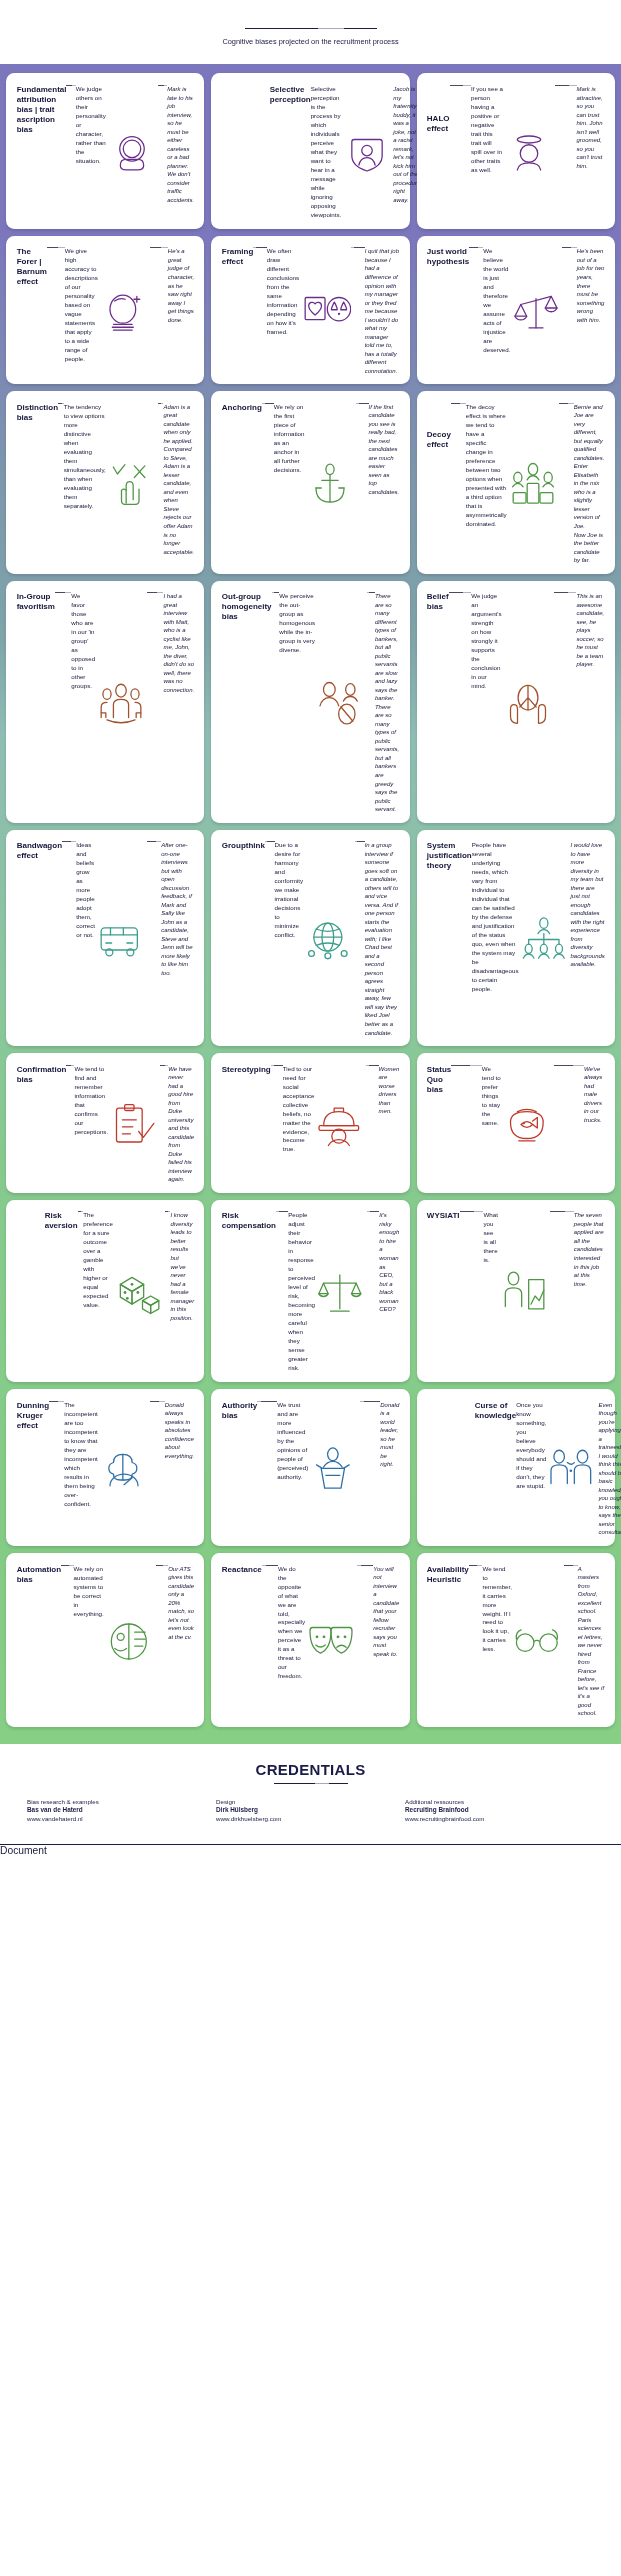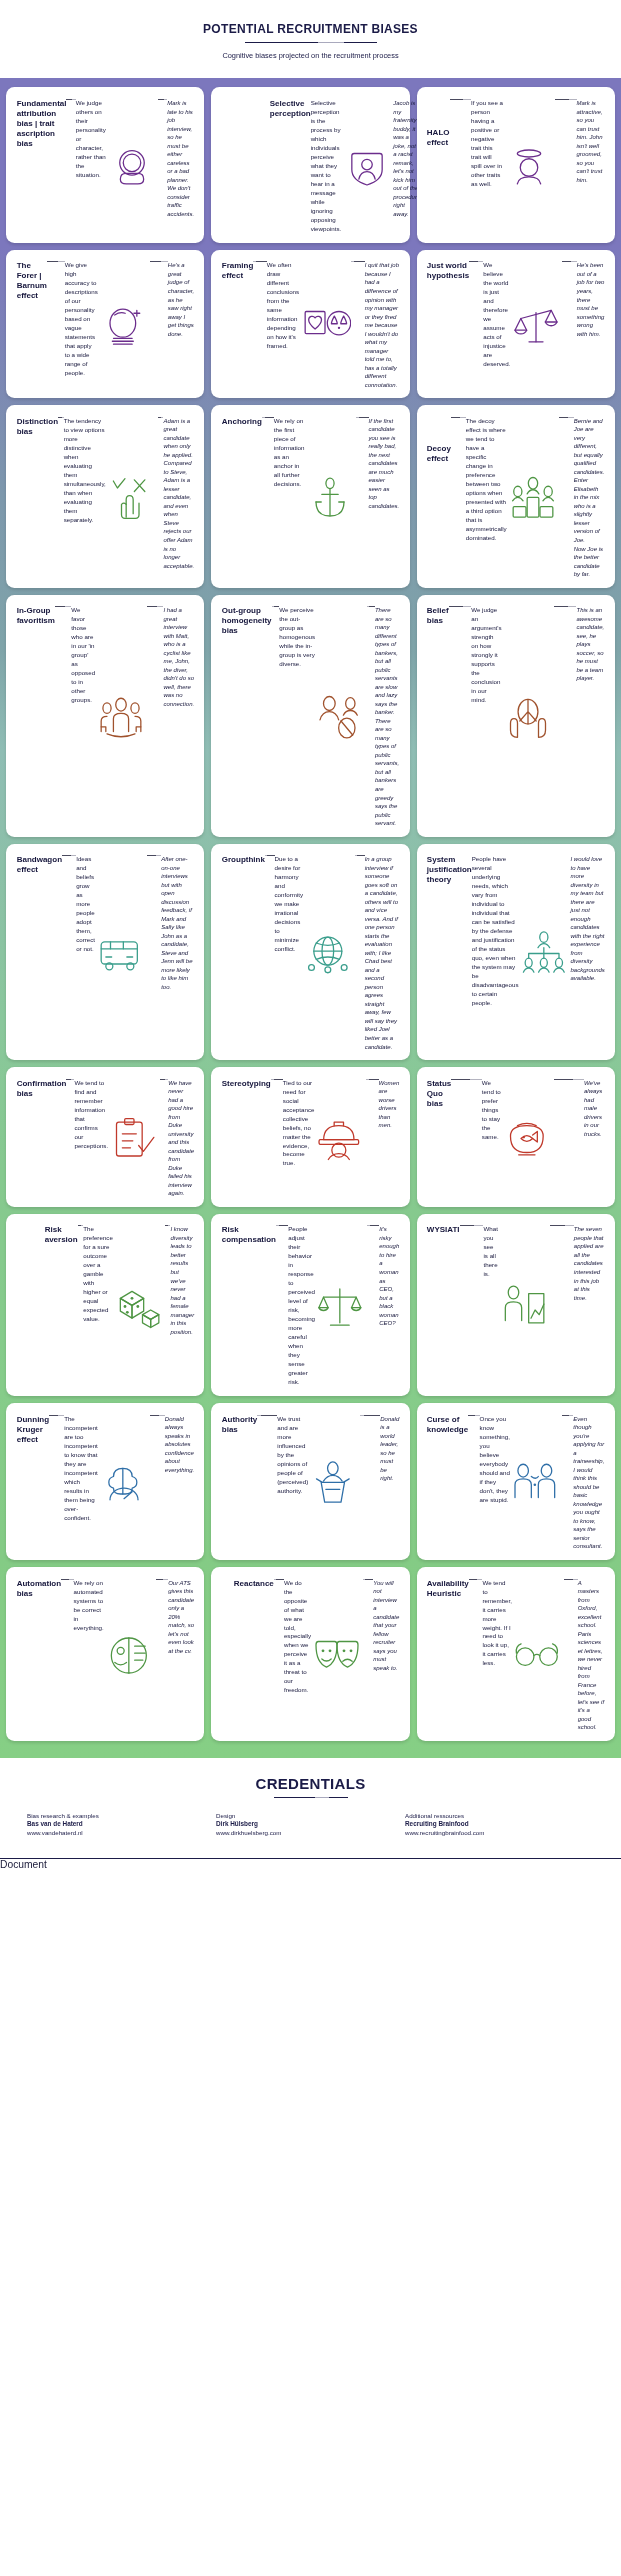--- a/index.html
+++ b/index.html
@@ -133,21 +133,20 @@
   .bottom-bar { height: 1.9px; background: #1b1b47; }
 </style>
 </head>
 <body>
 
 
 
 <div class="page">
 
   <div class="header">
-    <h1>POTENTIAL RECRUITMENT BIASES</h1>
     <div class="rule"></div>
     <h2>Cognitive biases projected on the recruitment process</h2>
   </div>
 
   <div class="grid-wrap" id="grid">
       <div class="row">
         <div class="card">
           <div class="card-title" style="white-space: pre-line;">Fundamental attribution
 bias | trait ascription bias</div>
           <div class="divider"></div>
@@ -542,21 +541,21 @@
               <path d="M22 34 q6-10 16-10 t16 10" fill="none" stroke="#2f6fa8" stroke-width="2.2" stroke-linecap="round" stroke-linejoin="round"></path>
               <path d="M18 36 h40 l-6 34 H24z" fill="none" stroke="#2f6fa8" stroke-width="2.2" stroke-linecap="round" stroke-linejoin="round"></path>
               <path d="M26 48 h24" fill="none" stroke="#2f6fa8" stroke-width="2.2" stroke-linecap="round" stroke-linejoin="round"></path>
               <path d="M10 30 L20 36 M66 30 L56 36" fill="none" stroke="#2f6fa8" stroke-width="2.2" stroke-linecap="round" stroke-linejoin="round"></path>
             </svg>
           </div>
           <div class="divider alt"></div>
           <div class="card-quote">Donald is a world leader, so he must be right.</div>
         </div>
         <div class="card">
-          <div class="card-title" style="white-space: pre-line;">Curse of knowledge</div>
+          <div class="card-title" style="white-space: pre-line; margin-left: 48px;">Curse of knowledge</div>
           <div class="divider"></div>
           <div class="card-desc">Once you know something, you believe everybody should and if they don't, they are stupid.</div>
           <div class="icon-box">
             <svg viewBox="-4 -4 88 84" width="52" height="49">
               <ellipse cx="18" cy="16" rx="9" ry="11" fill="none" stroke="#2f6fa8" stroke-width="2.2" stroke-linecap="round" stroke-linejoin="round"></ellipse>
               <path d="M4 62 V40 q0-10 14-10 t14 10 v22" fill="none" stroke="#2f6fa8" stroke-width="2.2" stroke-linecap="round" stroke-linejoin="round"></path>
               <ellipse cx="58" cy="16" rx="9" ry="11" fill="none" stroke="#2f6fa8" stroke-width="2.2" stroke-linecap="round" stroke-linejoin="round"></ellipse>
               <path d="M44 62 V40 q0-10 14-10 t14 10 v22" fill="none" stroke="#2f6fa8" stroke-width="2.2" stroke-linecap="round" stroke-linejoin="round"></path>
               <path d="M32 26 q8 6 12 0" fill="none" stroke="#2f6fa8" stroke-width="2.2" stroke-linecap="round" stroke-linejoin="round"></path>
               <circle cx="38" cy="40" r="2.2" fill="#2f6fa8"></circle>
@@ -577,21 +576,21 @@
               <path d="M38 8 v60" fill="none" stroke="#4f9644" stroke-width="2.2" stroke-linecap="round" stroke-linejoin="round"></path>
               <circle cx="24" cy="30" r="6" fill="none" stroke="#4f9644" stroke-width="2.2" stroke-linecap="round" stroke-linejoin="round"></circle>
               <path d="M14 50 q10 8 20 0" fill="none" stroke="#4f9644" stroke-width="2.2" stroke-linecap="round" stroke-linejoin="round"></path>
               <path d="M48 22 h18 M48 34 h18 M48 46 h14" fill="none" stroke="#4f9644" stroke-width="2.2" stroke-linecap="round" stroke-linejoin="round"></path>
             </svg>
           </div>
           <div class="divider"></div>
           <div class="card-quote">Our ATS gives this candidate only a 20% match, so let's not even look at the cv.</div>
         </div>
         <div class="card">
-          <div class="card-title" style="white-space: pre-line; margin-left: 12px;">Reactance</div>
+          <div class="card-title" style="white-space: pre-line;">Reactance</div>
           <div class="divider alt"></div>
           <div class="card-desc">We do the opposite of what we are told, especially when we perceive it as a threat to our freedom.</div>
           <div class="icon-box">
             <svg viewBox="-4 -4 88 84" width="52" height="49">
               <path d="M8 14 h28 q4 0 4 6 q0 30-18 38 q-18-8-18-38 q0-6 4-6z" fill="none" stroke="#4f9644" stroke-width="2.2" stroke-linecap="round" stroke-linejoin="round"></path>
               <circle cx="16" cy="30" r="2.4" fill="#4f9644"></circle>
               <circle cx="28" cy="30" r="2.4" fill="#4f9644"></circle>
               <path d="M14 44 q8 7 16 0" fill="none" stroke="#4f9644" stroke-width="2.2" stroke-linecap="round" stroke-linejoin="round"></path>
               <path d="M44 14 h28 q4 0 4 6 q0 30-18 38 q-18-8-18-38 q0-6 4-6z" fill="none" stroke="#4f9644" stroke-width="2.2" stroke-linecap="round" stroke-linejoin="round"></path>
               <circle cx="52" cy="30" r="2.4" fill="#4f9644"></circle>

